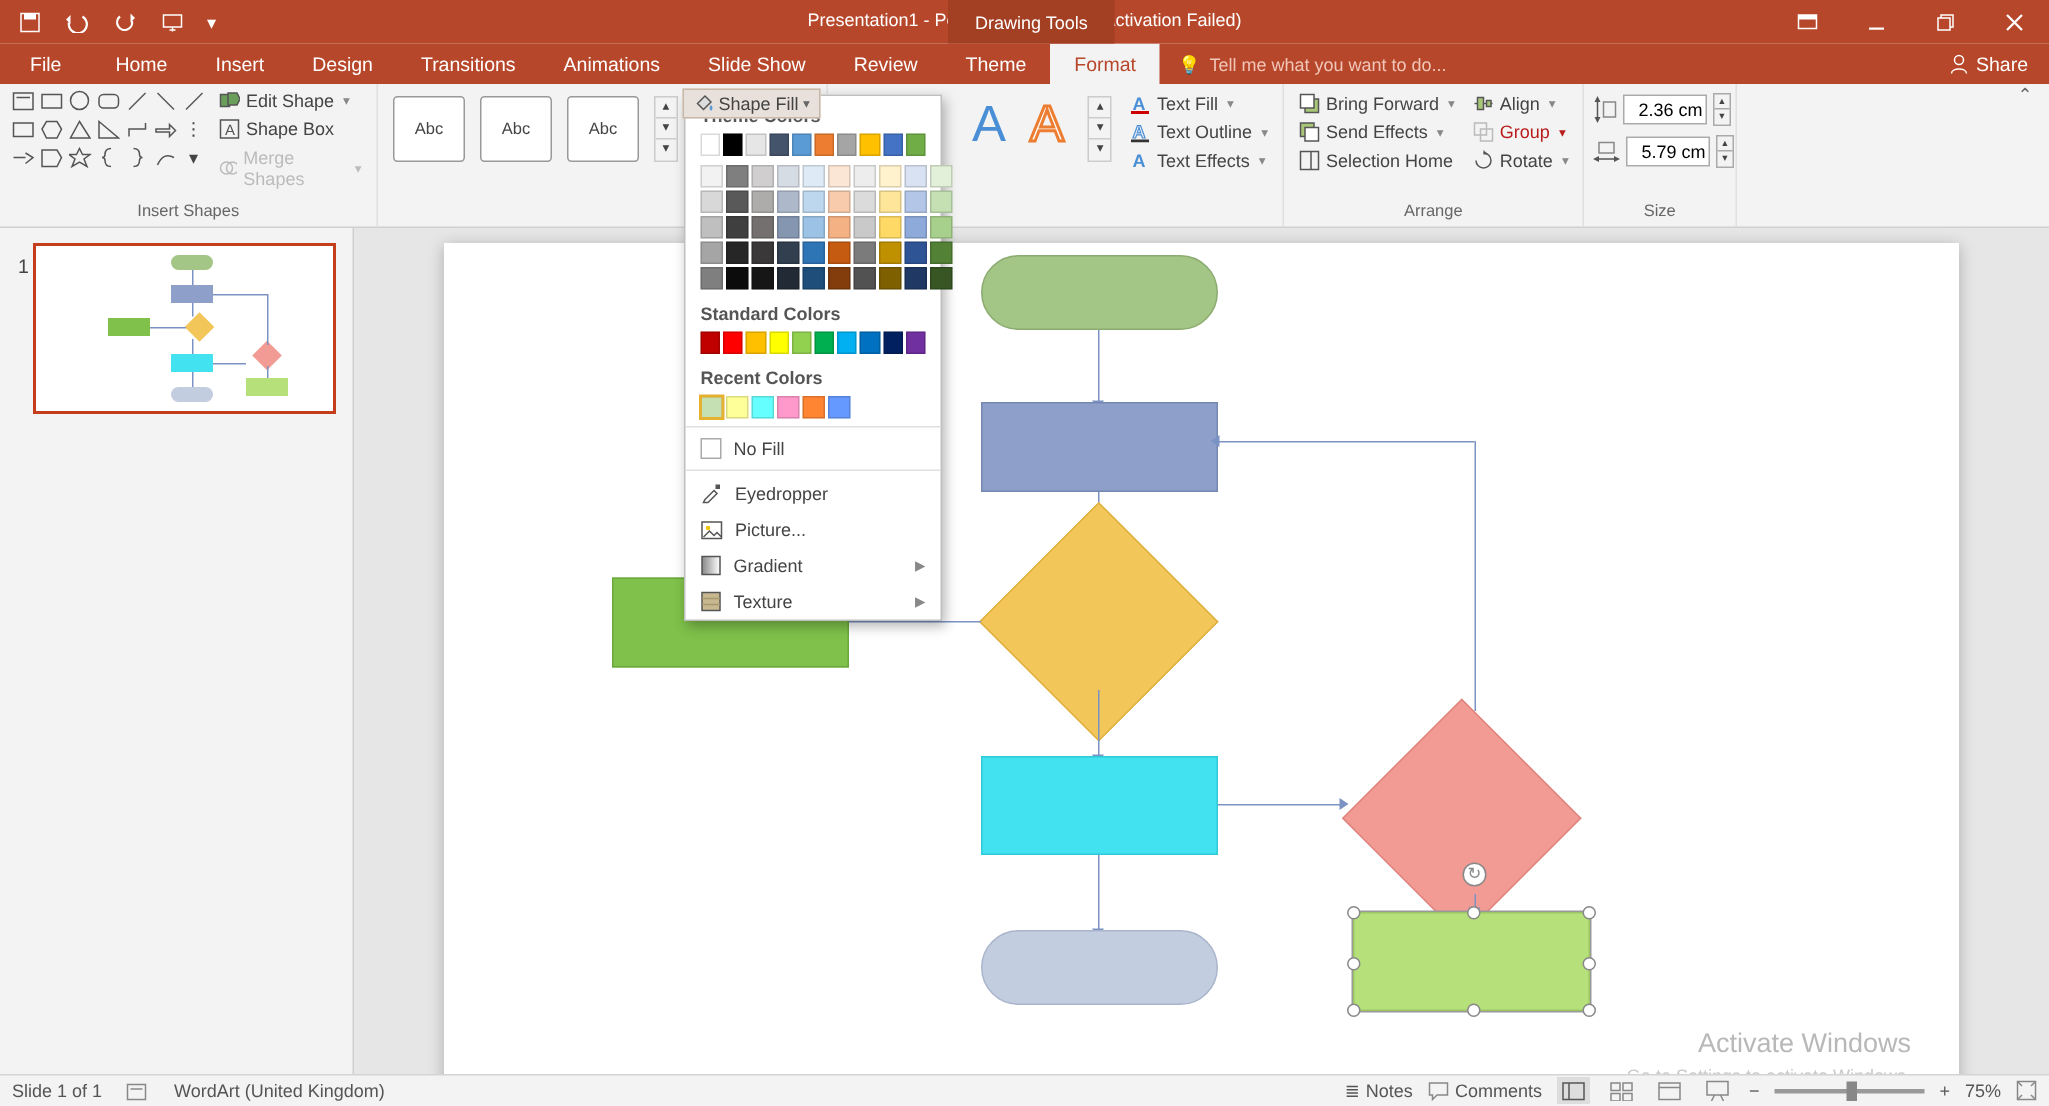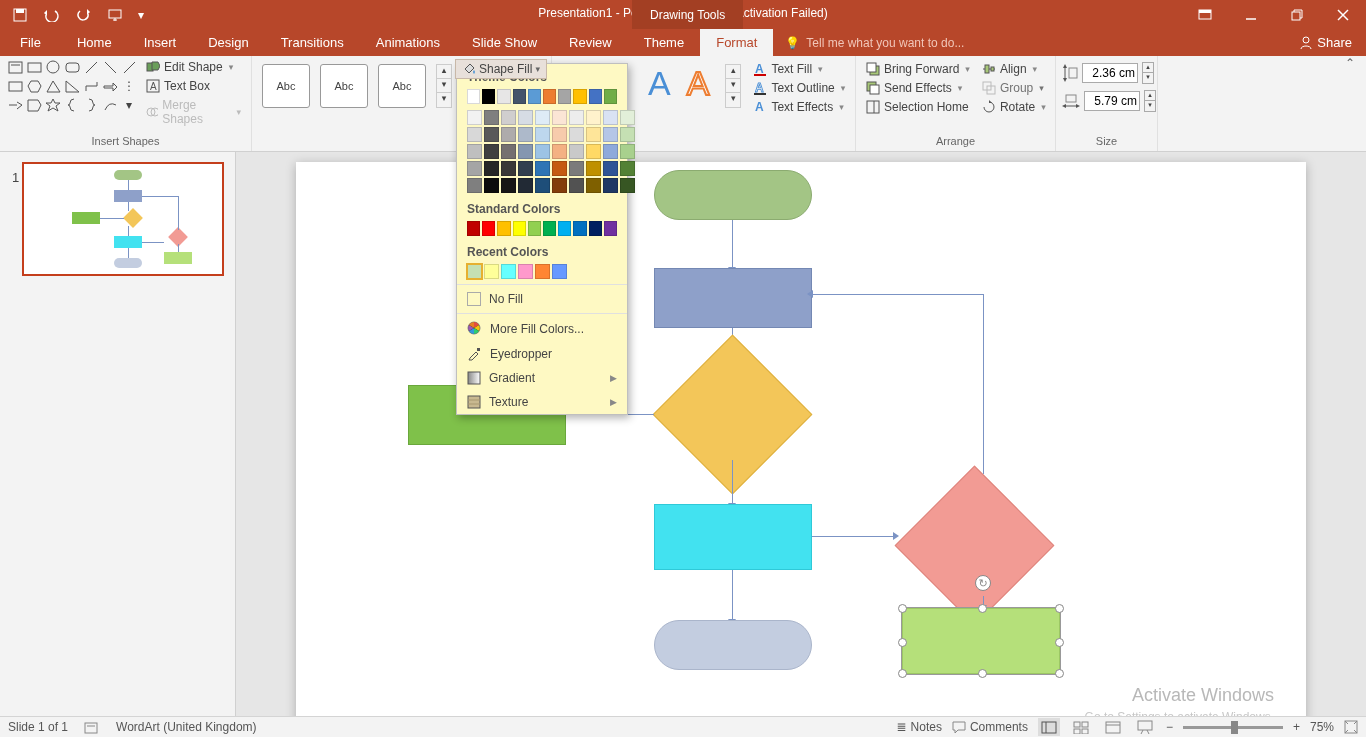--- a/index.html
+++ b/index.html
@@ -73,21 +73,21 @@
 .connector { position: absolute; background: #7b93c4; }
 .arrow-down::after { content: ''; position: absolute; bottom: -5px; left: -4px; border-left: 4px solid transparent; border-right: 4px solid transparent; border-top: 6px solid #7b93c4; }
 .arrow-right::after { content: ''; position: absolute; right: -5px; top: -4px; border-top: 4px solid transparent; border-bottom: 4px solid transparent; border-left: 6px solid #7b93c4; }
 
 
 .selected { outline: 1px solid #999; }
 .handle { position: absolute; width: 9px; height: 9px; border: 1px solid #888; background: #fff; border-radius: 50%; }
 .rot-handle { position: absolute; width: 16px; height: 16px; border-radius: 50%; border: 1px solid #888; background: #fff; color: #888; font-size: 11px; text-align: center; line-height: 14px; }
 
 
-.dropdown { position: absolute; left: 456px; top: 63px; width: 172px; background: #fef9c3; border: 1px solid #bfbfbf; box-shadow: 2px 3px 8px rgba(0,0,0,0.3); z-index: 100; font-size: 12px; color: #444; }
+.dropdown { position: absolute; left: 456px; top: 63px; width: 172px; background: #ffffff; border: 1px solid #bfbfbf; box-shadow: 2px 3px 8px rgba(0,0,0,0.3); z-index: 100; font-size: 12px; color: #444; }
 .dd-trigger { position: absolute; left: 455px; top: 59px; height: 20px; padding: 0 6px; background: #e8e0da; border: 1px solid #c8b8a8; display: flex; align-items: center; font-size: 12px; color: #444; z-index: 101; }
 .dd-header { font-weight: 600; padding: 6px 10px 2px; color: #555; }
 .swatch-row { display: flex; gap: 2px; padding: 3px 10px; }
 .swatch-grid { display: grid; grid-template-columns: repeat(10, 15px); grid-auto-rows: 15px; gap: 2px; padding: 3px 10px; }
 .sw { width: 15px; height: 15px; border: 1px solid rgba(0,0,0,0.15); cursor: pointer; }
 .sw.active { outline: 2px solid #e6b030; outline-offset: -1px; }
 .dd-item { display: flex; align-items: center; gap: 8px; padding: 5px 10px; cursor: pointer; }
 .dd-sep { border-top: 1px solid #e0e0e0; margin: 2px 0; }
 .dd-chev { margin-left: auto; color: #888; font-size: 9px; }
 
@@ -299,21 +299,21 @@
               <polygon points="6,2 12,2 14,6 12,10 6,10" fill="#6a9e5a" stroke="#555"></polygon>
             </svg>
             <span>Edit Shape</span>
             <span style="font-size:9px;color:#888;margin-left:2px;">▾</span>
           </div>
         <div class="shapes-btn">
             <svg width="14" height="14">
               <rect x="1" y="1" width="12" height="12" fill="none" stroke="#555"></rect>
               <text x="4" y="11" font-size="10" fill="#555">A</text>
             </svg>
-            <span>Text Box</span>
+            <span>Shape Box</span>
           </div>
         <div class="shapes-btn" style="color:#bbb;">
             <svg width="14" height="14">
               <circle cx="5" cy="7" r="4" fill="none" stroke="#bbb"></circle>
               <circle cx="9" cy="7" r="4" fill="none" stroke="#bbb"></circle>
             </svg>
             <span>Merge Shapes</span>
             <span style="font-size:9px;margin-left:2px;">▾</span>
           </div>
       </div>
@@ -408,21 +408,21 @@
       <div class="stk">
         <div class="stk-item">
             <svg width="14" height="14">
               <line x1="1" y1="7" x2="13" y2="7" stroke="#555"></line>
               <rect x="3" y="3" width="4" height="8" fill="#a8c878" stroke="#555"></rect>
               <rect x="9" y="5" width="3" height="4" fill="#a8c878" stroke="#555"></rect>
             </svg>
             <span>Align</span>
             <span style="font-size:9px;color:#888;margin-left:2px;">▾</span>
           </div>
-        <div class="stk-item" style="color:#737373;">
+        <div class="stk-item" style="color:#b91c1c;">
             <svg width="14" height="14">
               <rect x="1" y="1" width="8" height="8" fill="none" stroke="#bbb"></rect>
               <rect x="5" y="5" width="8" height="8" fill="none" stroke="#bbb"></rect>
             </svg>
             <span>Group</span>
             <span style="font-size:9px;margin-left:2px;">▾</span>
           </div>
         <div class="stk-item">
             <svg width="14" height="14">
               <path d="M7 2 A5 5 0 1 1 2 7" fill="none" stroke="#555"></path>
@@ -569,36 +569,32 @@
       <div class="sw" style="background: rgb(102, 153, 255);"></div>
     </div>
   <div class="dd-sep"></div>
   <div class="dd-item">
       <span style="width:14px;height:14px;border:1px solid #aaa;"></span>
       <span>No Fill</span>
     </div>
   <div class="dd-sep"></div>
   <div class="dd-item">
       <svg width="15" height="15">
-        <circle cx="7" cy="7" r="6" fill="conic-gradient(red,yellow,green,blue,red)" stroke="#888"></circle>
-        <path d="M7 1 A6 6 0 0 1 12 4 L7 7 Z" fill="#e74c3c"></path>
-        <path d="M12 4 A6 6 0 0 1 12 10 L7 7 Z" fill="#f1c40f"></path>
-        <path d="M12 10 A6 6 0 0 1 7 13 L7 7 Z" fill="#2ecc71"></path>
-        <path d="M7 13 A6 6 0 0 1 2 10 L7 7 Z" fill="#3498db"></path>
-        <path d="M2 10 A6 6 0 0 1 2 4 L7 7 Z" fill="#9b59b6"></path>
-        <path d="M2 4 A6 6 0 0 1 7 1 L7 7 Z" fill="#e67e22"></path>
-      </svg>
-      <span>More Fill Colors...</span>
-    </div>
-  <div class="dd-item">
-      <svg width="15" height="15">
         <path d="M3 12 L9 6 L11 8 L5 14 L2 14 Z" fill="none" stroke="#555"></path>
         <rect x="10" y="2" width="3" height="3" fill="#555"></rect>
       </svg>
       <span>Eyedropper</span>
+    </div>
+  <div class="dd-item">
+      <svg width="15" height="13">
+        <rect x="1" y="1" width="13" height="11" fill="none" stroke="#555"></rect>
+        <circle cx="5" cy="5" r="1.5" fill="#f1c40f"></circle>
+        <path d="M2 11 L6 7 L9 10 L11 8 L14 11" fill="none" stroke="#555"></path>
+      </svg>
+      <span>Picture...</span>
     </div>
   <div class="dd-item">
       <svg width="14" height="14">
         <defs>
           <linearGradient id="g1">
             <stop offset="0" stop-color="#888"></stop>
             <stop offset="1" stop-color="#fff"></stop>
           </linearGradient>
         </defs>
         <rect x="1" y="1" width="12" height="12" fill="url(#g1)" stroke="#555"></rect>

